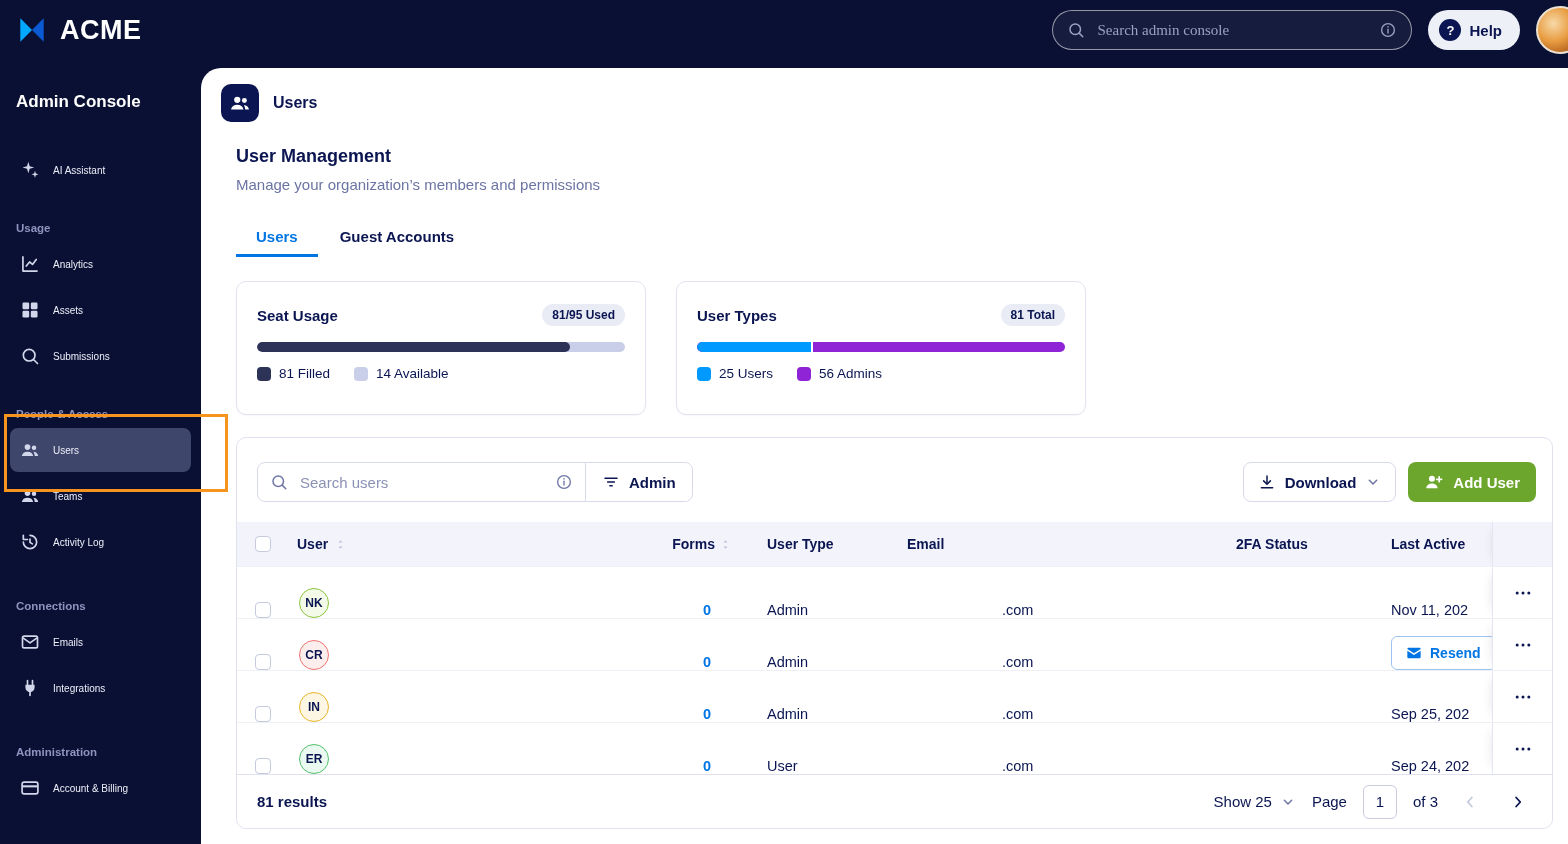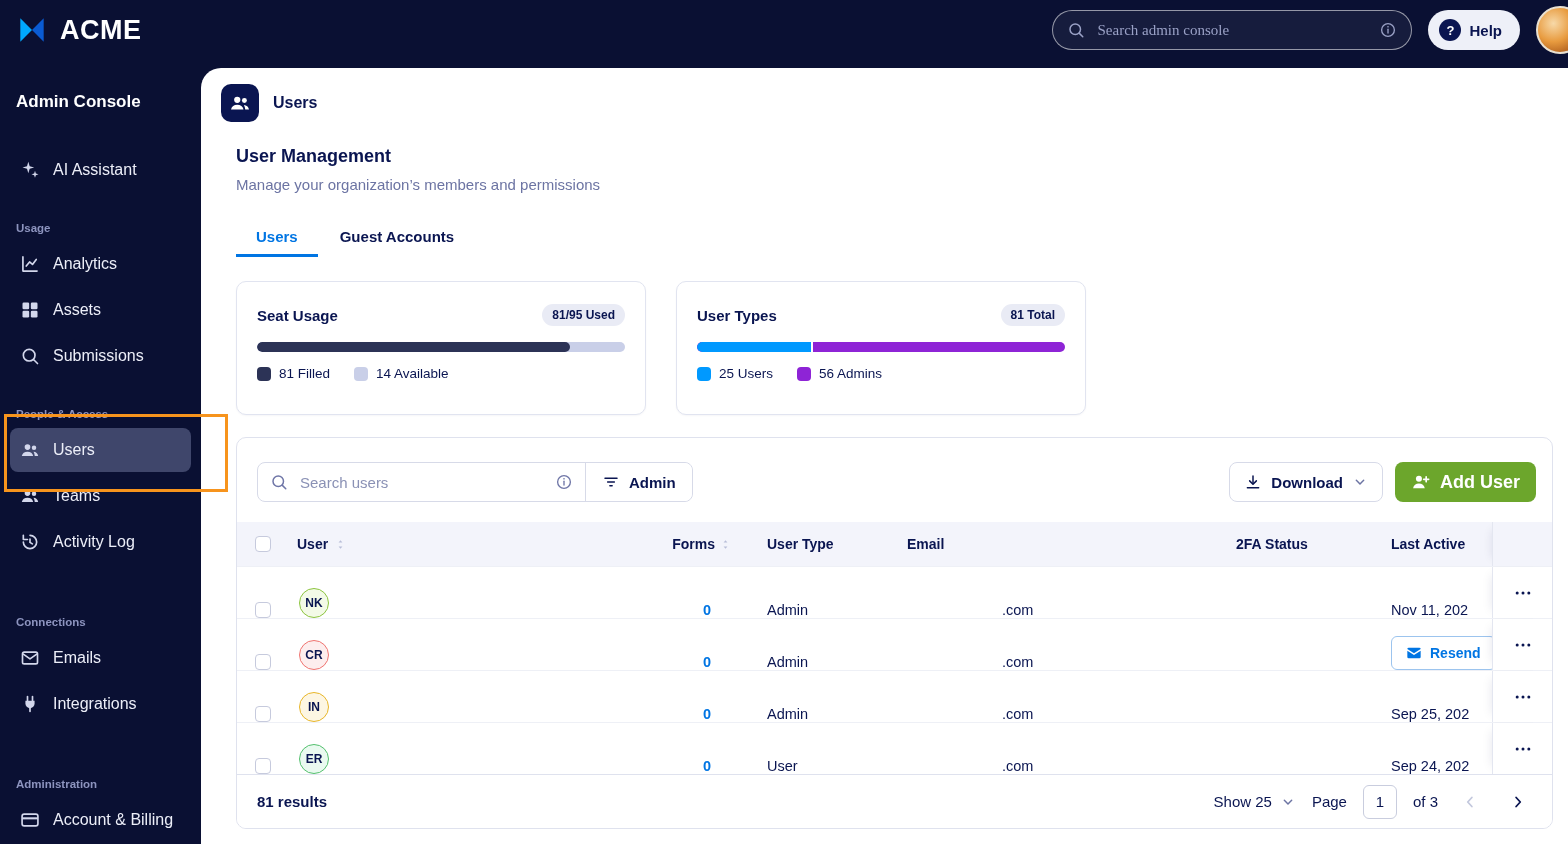--- a/index.html
+++ b/index.html
@@ -32,25 +32,25 @@
     background:radial-gradient(circle at 35% 35%, #f7d9a8 0%, #e89b3f 45%, #b05f1d 80%, #7a3c10 100%); }
 
   
   .content { display:flex; height:784px; }
   .sidebar { width:201px; flex:none; position:relative; padding:0 10px; }
   .main { flex:1; background:#fff; margin-top:8px; border-radius:20px 0 0 0; overflow:hidden; position:relative; }
 
   
   .side-title { color:#fff; font-size:17px; font-weight:700; margin:32px 6px 36px; }
   .side-item { height:44px; display:flex; align-items:center; gap:13px; padding:0 10px; border-radius:8px;
-    color:#eceef8; font-size:16px; font-weight:500; cursor:pointer; margin:2px 0; }
+    color:#eceef8; font-size:10px; font-weight:500; cursor:pointer; margin:2px 0; }
   .side-item svg { width:20px; height:20px; color:#d3d7ec; flex:none; }
   .side-item.active { background:#3f466b; }
   .side-label { color:#8d94bf; font-size:11.5px; font-weight:700; margin:30px 6px 8px; }
-  .side-label.gap-lg { margin-top:52px; }
+  .side-label.gap-lg { margin-top:36px; }
   .annotation-box { position:absolute; left:4px; top:354px; width:224px; height:78px;
     border:3px solid #f7941d; z-index:5; pointer-events:none; }
 
   
   .page-header { height:70px; display:flex; align-items:center; gap:14px; padding:0 20px; }
   .page-header-icon { width:38px; height:38px; border-radius:10px; background:#0a1551; display:flex;
     align-items:center; justify-content:center; color:#fff; }
   .page-header-icon svg { width:22px; height:22px; }
   .page-header-title { font-size:16px; font-weight:700; color:#0a1551; }
 
@@ -88,21 +88,21 @@
   .sf-search { display:flex; align-items:center; gap:10px; padding:0 12px; width:327px; color:#6f76a7; height:100%; }
   .sf-search input { border:none; outline:none; flex:1; font-size:15px; color:#0a1551; font-family:inherit; min-width:0; }
   .sf-search input::placeholder { color:#8a91b5; }
   .sf-divider { width:1px; align-self:stretch; background:#d7dae8; }
   .filter-btn { display:flex; align-items:center; gap:9px; padding:0 16px; height:100%; border:none; background:#fff;
     color:#0a1551; font-size:15px; font-weight:600; cursor:pointer; border-radius:0 8px 8px 0; font-family:inherit; }
   .toolbar-right { margin-left:auto; display:flex; align-items:center; gap:12px; }
   .download-btn { height:40px; display:flex; align-items:center; gap:9px; padding:0 14px; border:1px solid #d7dae8;
     border-radius:8px; background:#fff; color:#0a1551; font-size:15px; font-weight:600; cursor:pointer; font-family:inherit; }
   .adduser-btn { height:40px; display:flex; align-items:center; gap:9px; padding:0 16px; border:none; border-radius:8px;
-    background:#6ca62c; color:#fff; font-size:18px; font-weight:700; cursor:pointer; font-family:inherit; }
+    background:#6ca62c; color:#fff; font-size:15px; font-weight:700; cursor:pointer; font-family:inherit; }
 
   .thead { display:flex; align-items:center; height:44px; background:#f3f4fb; position:relative;
     font-size:14px; font-weight:700; color:#0a1551; }
   .trow { display:flex; align-items:flex-end; height:52px; border-top:1px solid #eef0f6; position:relative;
     font-size:14.5px; color:#0a1551; background:#fff; }
   .c-check { width:46px; flex:none; padding-left:18px; display:flex; align-items:center; }
   .c-user  { width:374px; flex:none; display:flex; align-items:center; gap:10px; padding-left:16px; }
   .thead .c-user { padding-left:14px; gap:6px; }
   .c-forms { width:80px; flex:none; display:flex; align-items:center; justify-content:flex-end; }
   .thead .c-forms { padding-right:5px; gap:4px; }

